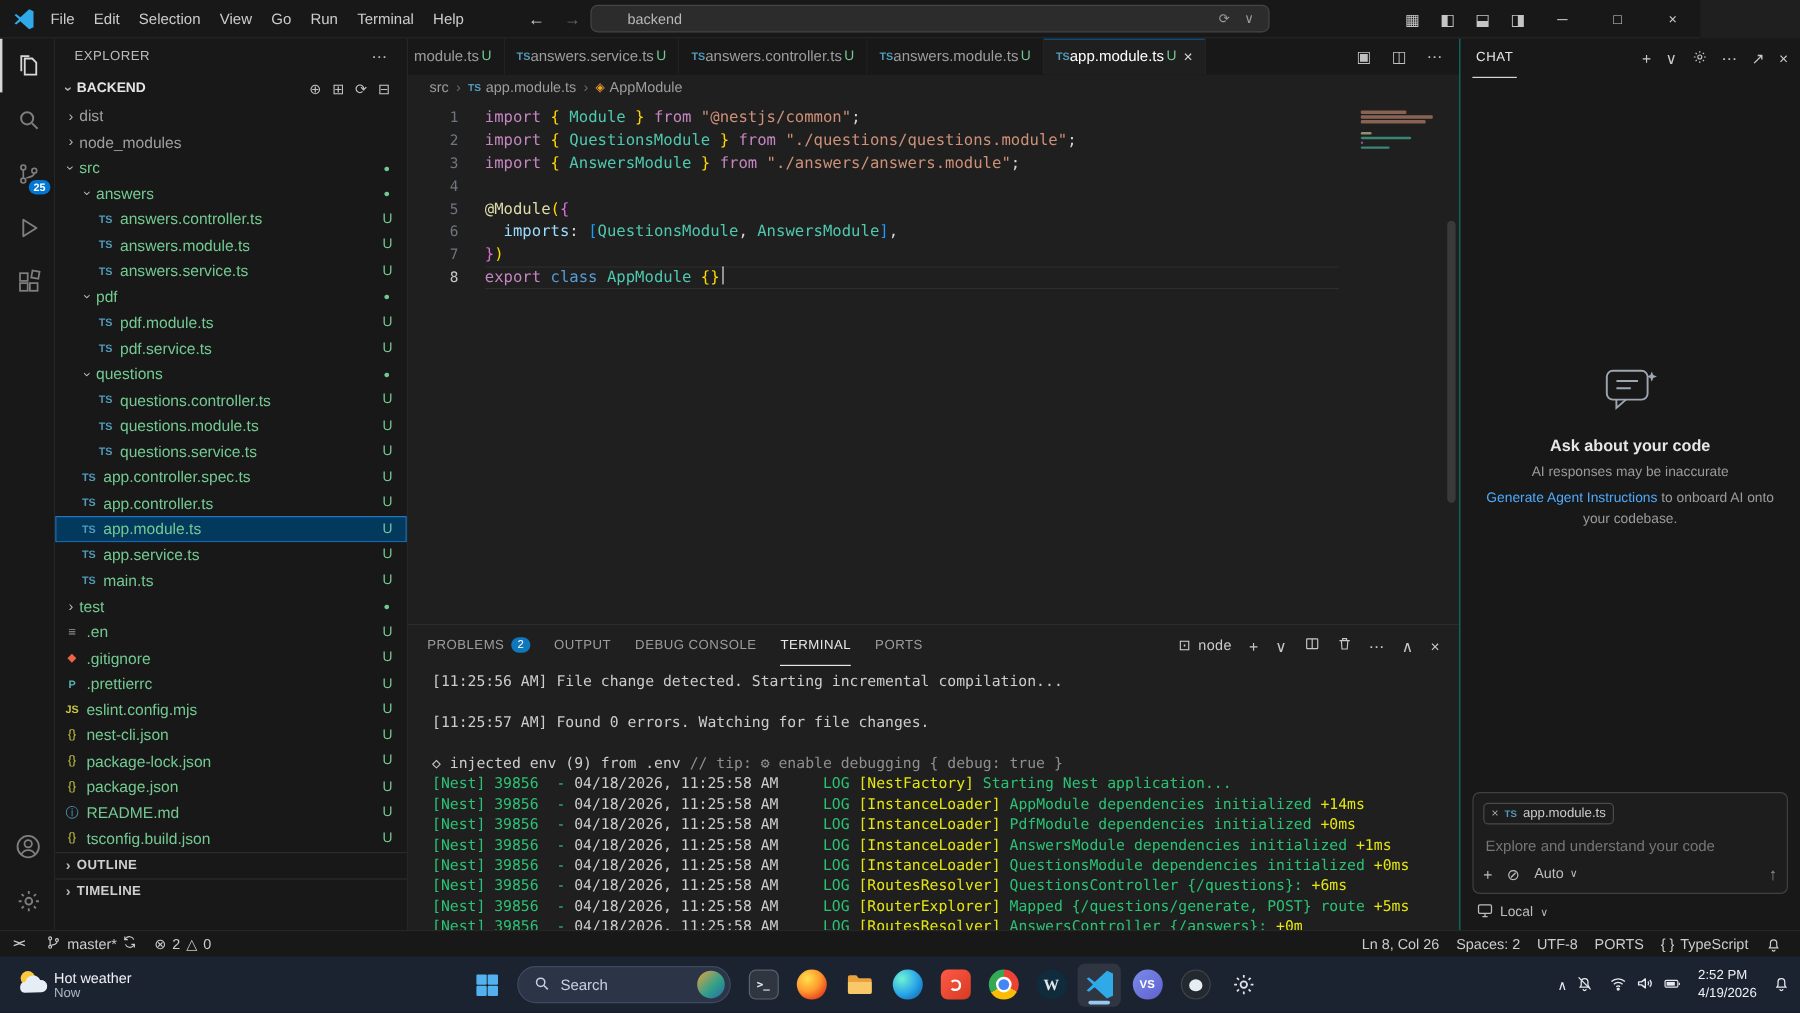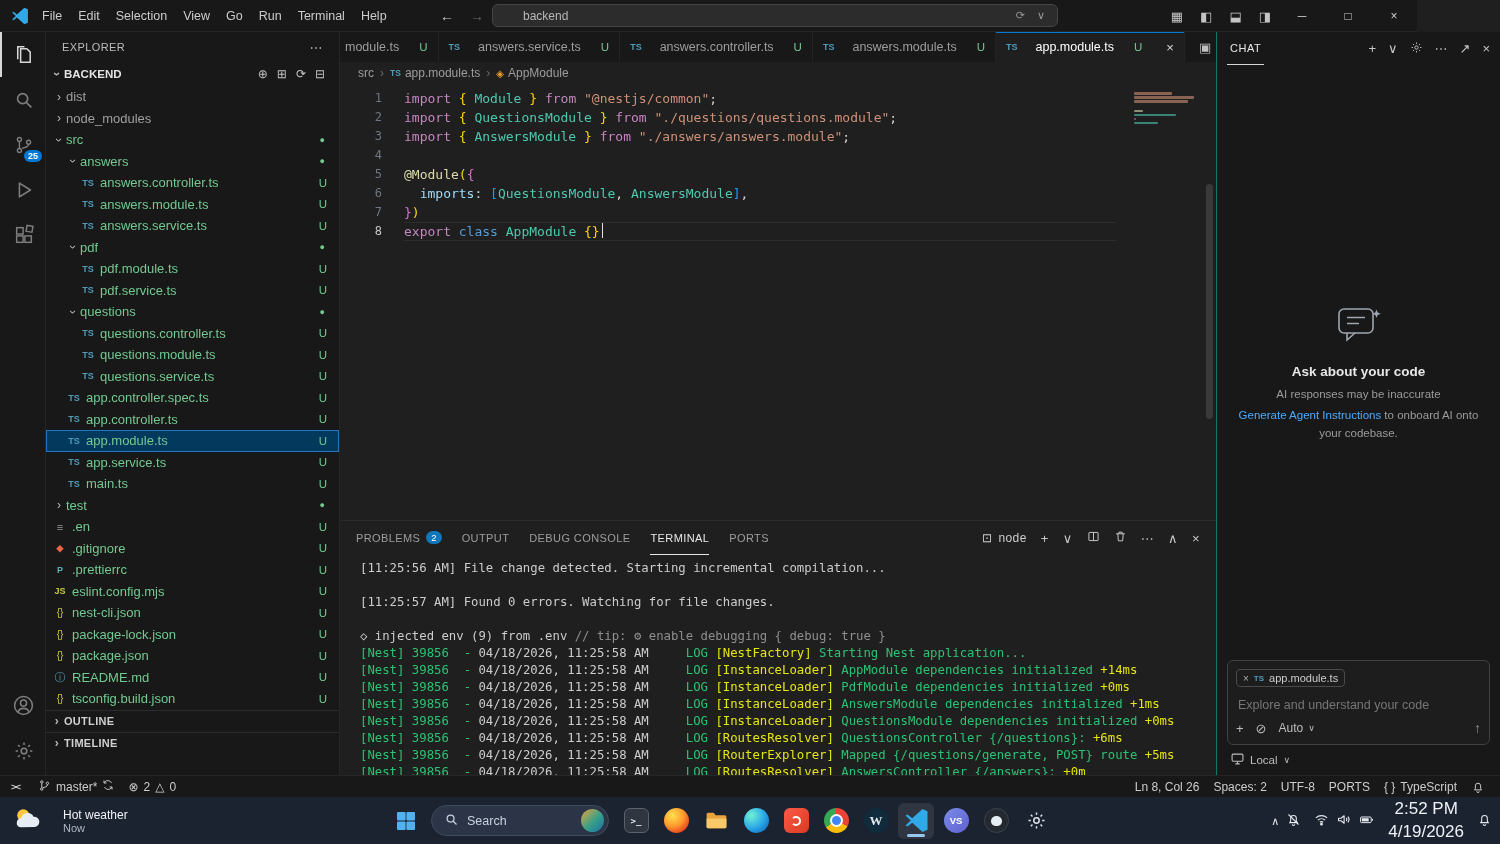--- a/index.html
+++ b/index.html
@@ -51,21 +51,21 @@
 .c-green{color:#73C991}
 .c-dim{color:#9f9f9f}
 .tbadge{margin-left:auto;padding-right:12px;color:#73C991;font-size:11.5px}
 .tdot{margin-left:auto;padding-right:14px;color:#73C991;font-size:9px}
 .trow.selected{background:#04395e;box-shadow:inset 0 0 0 1px #1f77c4}
 .sb-sec{height:22px;display:flex;align-items:center;border-top:1px solid #2b2b2b;padding:0 4px;font-weight:bold;font-size:11px;color:#cfcfcf;letter-spacing:.3px}
 
 
 .main{position:absolute;left:340px;top:32px;width:876px;height:743px;display:flex;flex-direction:column;background:#1f1f1f}
 .tabsbar{height:30px;flex:none;background:#181818;display:flex;align-items:stretch}
-.tab{display:flex;align-items:center;padding:0 10px;gap:18px;font-size:12.5px;color:#9d9d9d;background:#181818;border-right:1px solid #232323}
+.tab{display:flex;align-items:center;padding:0 10px;gap:0;font-size:12.5px;color:#9d9d9d;background:#181818;border-right:1px solid #232323}
 .tab.partial{padding-left:5px}
 .tab .ts-ic{font-size:9px;font-weight:bold;color:#519aba}
 .tab .u{color:#73C991;font-size:11.5px;margin-left:2px}
 .tab .x{color:#d8d8d8;margin-left:6px;font-size:13px}
 .tab.active{background:#1f1f1f;color:#fff;box-shadow:inset 0 1px 0 #0078d4}
 #tab-actions{margin-left:auto;display:flex;align-items:center;gap:17px;padding:0 14px;color:#c0c0c0;font-size:13px}
 .crumbs{height:22px;flex:none;display:flex;align-items:center;gap:6px;padding-left:18px;font-size:12px;color:#9d9d9d}
 .crumbs .sep{color:#6a6a6a}
 .crumbs .ts-ic{font-size:8.5px;font-weight:bold;color:#519aba}
 .sym{color:#ee9d28;font-size:10px}
@@ -119,35 +119,35 @@
 .clocal{height:30px;flex:none;display:flex;align-items:center;gap:6px;padding:0 14px;font-size:11.5px;color:#bdbdbd}
 
 
 .statusbar{position:absolute;left:0;top:775px;width:1500px;height:22px;background:#181818;border-top:1px solid #262626;display:flex;align-items:center;font-size:12px;color:#cccccc}
 .sbi{display:flex;align-items:center;gap:5px;padding:0 7px;height:100%}
 .remote{font-weight:bold;font-size:9.5px;letter-spacing:-1px;padding:0 11px}
 .sb-right{margin-left:auto;display:flex;align-items:center;height:100%;padding-right:8px}
 
 
 .taskbar{position:absolute;left:0;top:797px;width:1500px;height:47px;background:#1b2330}
-.widget{position:absolute;left:12px;top:0;height:100%;display:flex;align-items:center;gap:21px}
+.widget{position:absolute;left:12px;top:0;height:100%;display:flex;align-items:center;gap:3px}
 .wt1{font-size:12px;color:#f0f2f5}
 .wt2{font-size:11px;color:#aeb6c4}
 .tb-center{position:absolute;left:388px;top:0;height:100%;display:flex;align-items:center;gap:7px}
 .tb-btn{width:36px;height:36px;border-radius:6px;display:flex;align-items:center;justify-content:center;position:relative}
 .search-pill{width:178px;height:31px;border-radius:16px;background:#2c3547;border:1px solid #3e4a5e;display:flex;align-items:center;gap:8px;padding:0 4px 0 12px;color:#c9d1de;font-size:12.5px}
 .search-pill .img{margin-left:auto;width:23px;height:23px;border-radius:50%;background:linear-gradient(135deg,#e8a33d,#36a089 55%,#1d6fa5)}
 .tb-app{width:36px;height:36px;border-radius:6px;display:flex;align-items:center;justify-content:center;position:relative;margin:0 2px}
 .tb-app.active{background:rgba(255,255,255,.09)}
 .ind{position:absolute;bottom:1.5px;left:9px;right:9px;height:3px;border-radius:2px;background:#98c8f0}
 .ic{width:25px;height:25px;display:flex;align-items:center;justify-content:center;border-radius:6px}
 .rd{border-radius:50%}
 .tray{position:absolute;right:8px;top:0;height:100%;display:flex;align-items:center;gap:13px;color:#e6e9ee}
 .trayg{display:flex;align-items:center;gap:7px}
-.clock{text-align:center;font-size:17px;line-height:1.3;color:#eef1f5}
+.clock{text-align:left;font-size:11px;line-height:1.3;color:#eef1f5}
 </style>
 </head>
 <body>
 
 <div class="screen">
 
   <div class="titlebar">
     <span class="tb-logo" id="tb-logo"><svg width="18" height="18" viewBox="0 0 100 100">
           <path d="M74 4 33 41 14 26 6 30l21 20L6 70l8 4 19-15 41 37 20-9V13L74 4z" fill="#2fa9e8"></path>
         </svg></span>

